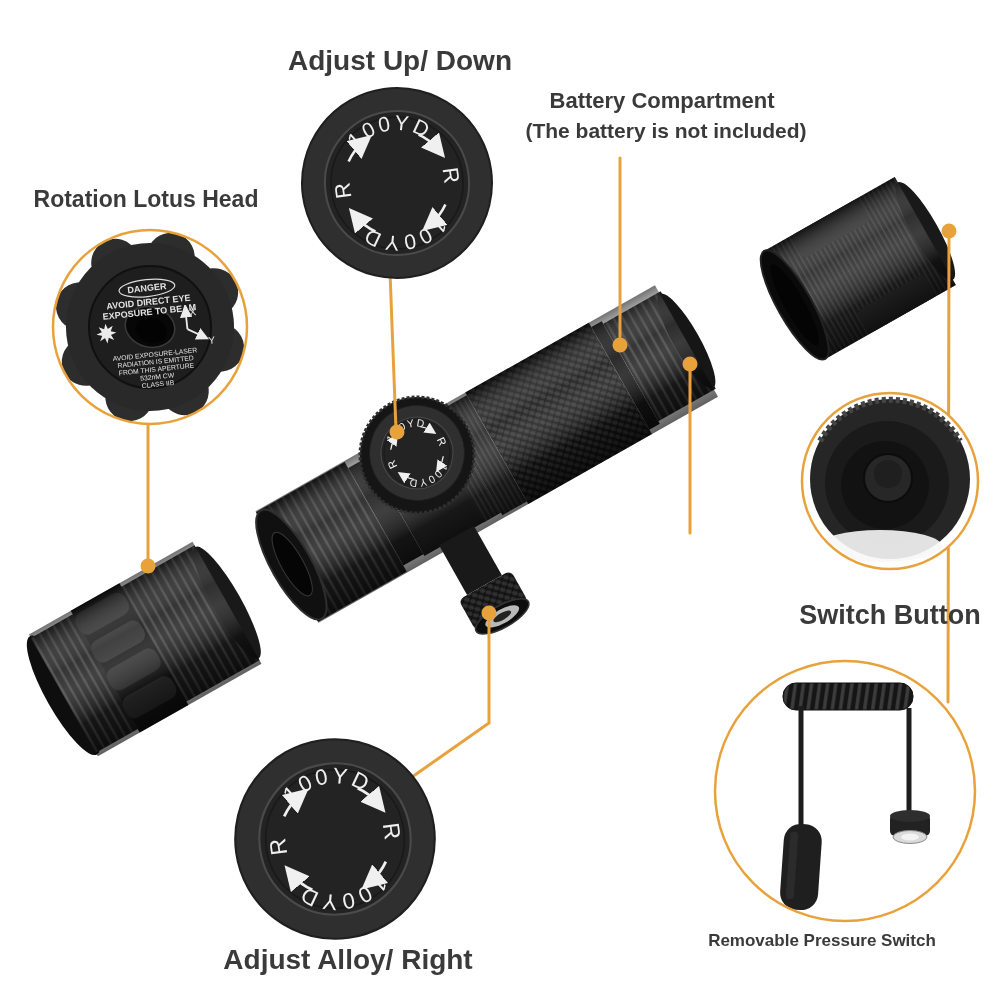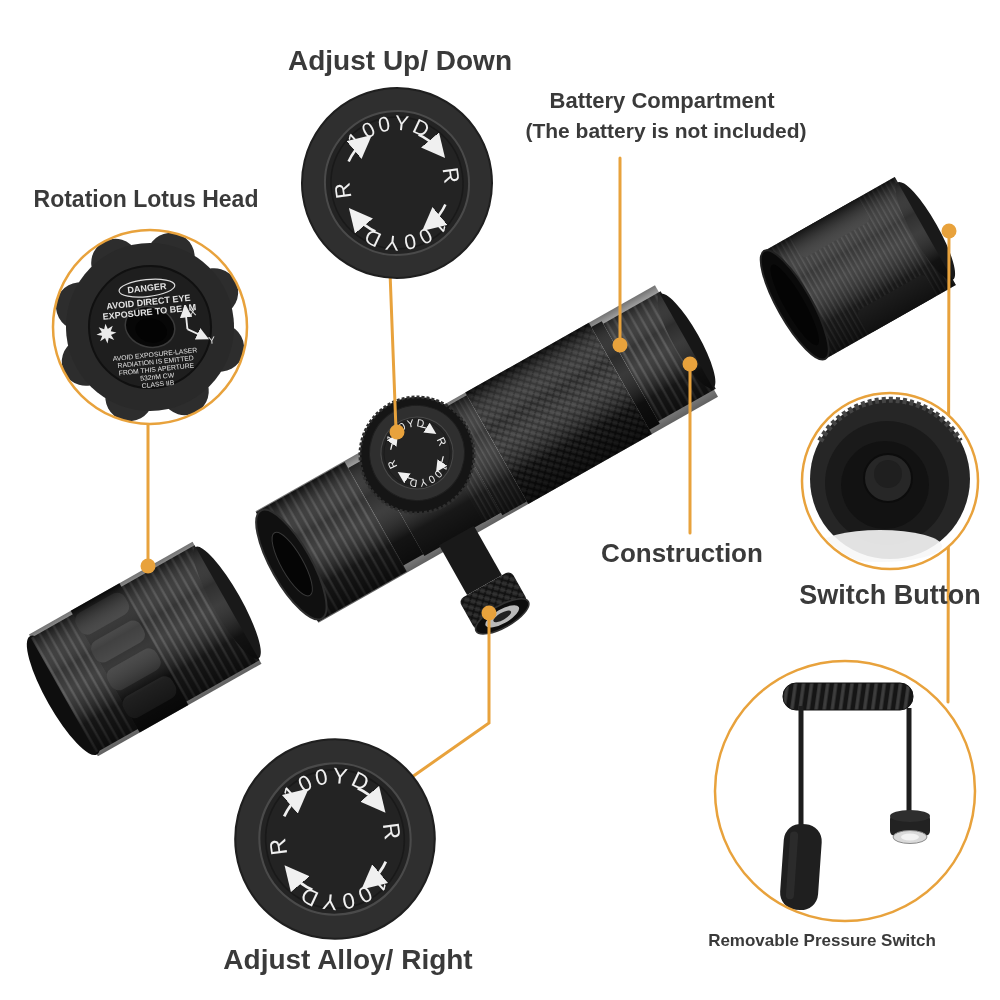--- a/index.html
+++ b/index.html
@@ -14,21 +14,21 @@
   .label{
     position:absolute;transform:translateX(-50%);
     color:var(--label);text-align:center;white-space:nowrap;
     font-weight:700;line-height:1.15;
   }
   .l-adjust-up    {left:400px;top:45px;font-size:28px}
   .l-battery      {left:662px;top:88px;font-size:22px}
   .l-battery-note {left:666px;top:119px;font-size:21px}
   .l-lotus        {left:146px;top:186px;font-size:23px}
   .l-alu          {left:682px;top:539px;font-size:26px}
-  .l-switch       {left:890px;top:580px;font-size:27px}
+  .l-switch       {left:890px;top:600px;font-size:27px}
   .l-adjust-lr    {left:348px;top:944px;font-size:28px}
   .l-pressure     {left:822px;top:931px;font-size:17px}
 
   .co-line{fill:none;stroke:var(--callout);stroke-width:3;stroke-linecap:round}
   .co-dot{fill:var(--callout)}
   .co-ring{fill:none;stroke:var(--callout);stroke-width:2.5}
   .co-bg{fill:#ffffff}
   .dial-text{fill:#f0f0f0;font-family:"Liberation Sans",sans-serif}
   .warn-text{fill:#e3e3e3;font-family:"Liberation Sans",sans-serif;text-anchor:middle}
 </style>
@@ -244,17 +244,16 @@
     </g>
     <circle class="co-ring" cx="845" cy="791" r="130"></circle>
   </g>
 </svg>
 
 <div class="label l-adjust-up">Adjust Up/ Down</div>
 <div class="label l-battery">Battery Compartment</div>
 <div class="label l-battery-note">(The battery is not included)</div>
 <div class="label l-lotus">Rotation Lotus Head</div>
 <div class="label l-alu">
-  <div>Construction</div>
 </div>
 <div class="label l-switch">Switch Button</div>
 <div class="label l-adjust-lr">Adjust Alloy/ Right</div>
 <div class="label l-pressure">Removable Pressure Switch</div>
 
 </body></html>

